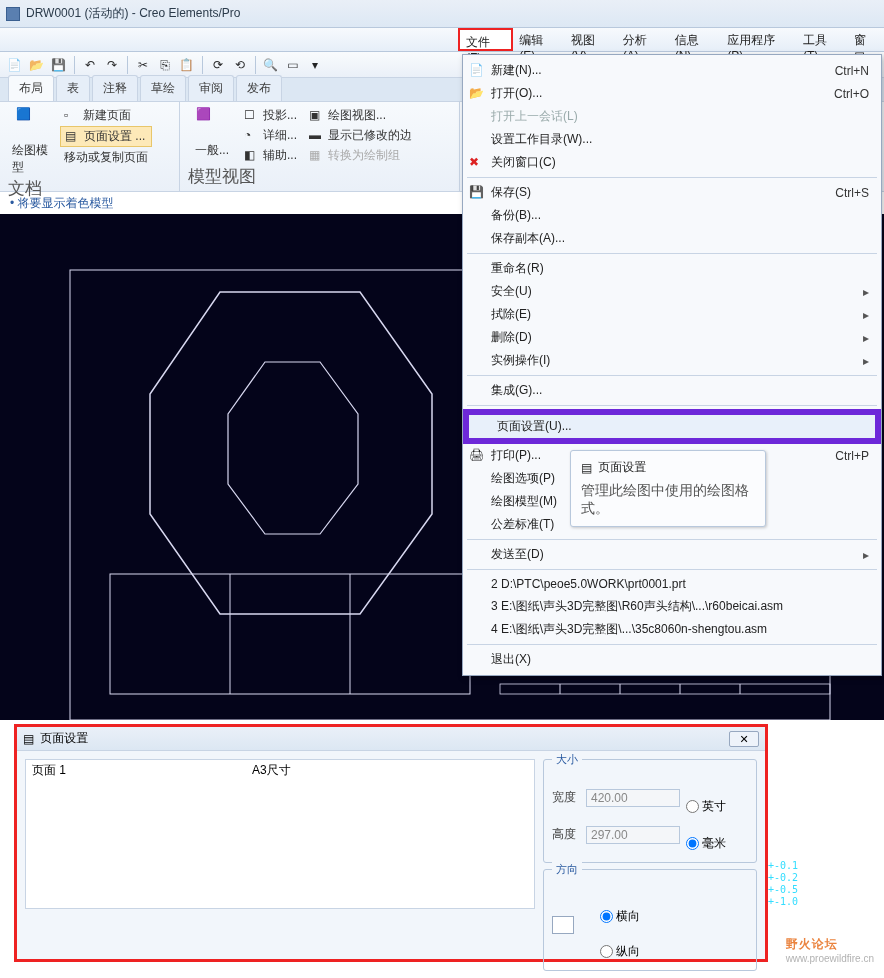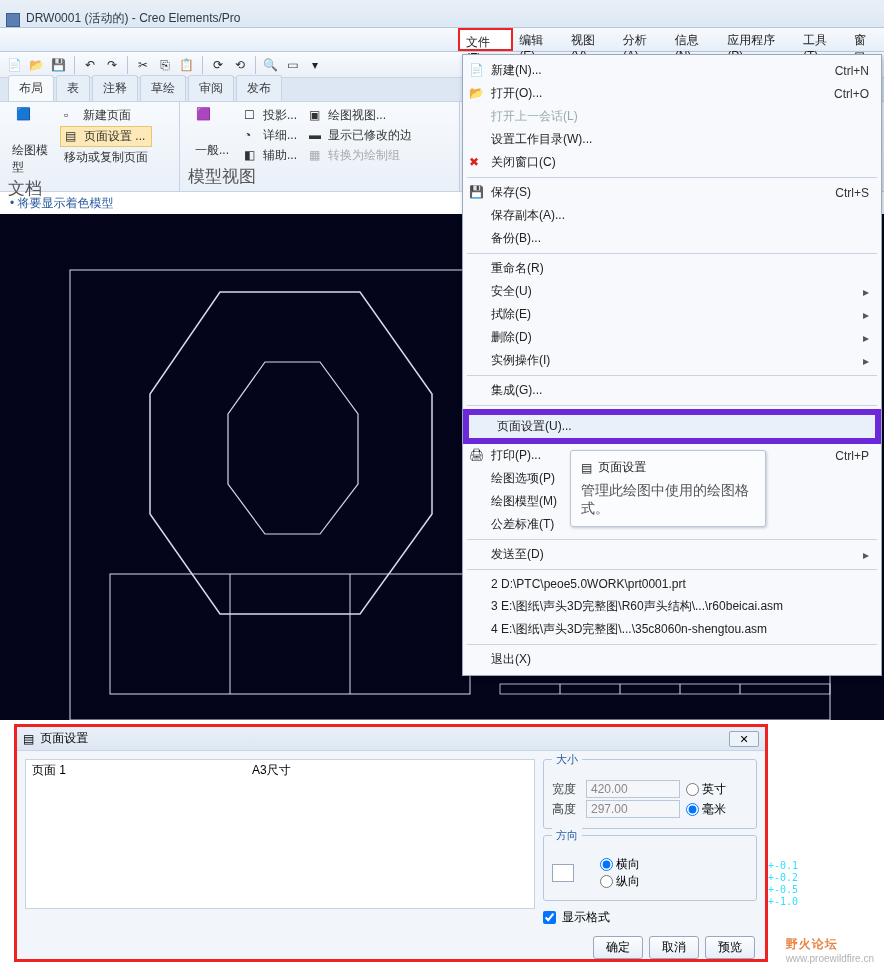--- a/index.html
+++ b/index.html
@@ -1,17 +1,17 @@
 <!DOCTYPE html>
 <html><head>
 <meta charset="utf-8">
 <style>
 * { margin:0; padding:0; box-sizing:border-box; font-family:"Microsoft YaHei","Segoe UI",sans-serif; font-size:12px; }
 body { background:#fff; width:884px; height:978px; overflow:hidden; position:relative; }
-.titlebar { height:28px; background:linear-gradient(#e9eff7,#dde8f4); border-bottom:1px solid #b8c8dc; display:flex; align-items:flex-end; padding:0 6px; gap:6px; }
+.titlebar { height:28px; background:linear-gradient(#e9eff7,#dde8f4); border-bottom:1px solid #b8c8dc; display:flex; align-items:center; padding:0 6px; gap:6px; }
 .titlebar .ticon { width:14px; height:14px; background:#5a7fb0; border:1px solid #3a5f90; }
 .titlebar .title { color:#2a3a4a; }
 .menubar { height:24px; background:linear-gradient(#f7fafd,#e6eef8); border-bottom:1px solid #b8c8dc; display:flex; align-items:stretch; padding-left:458px; }
 .menubar .mitem { padding:4px 6px; color:#222; cursor:default; }
 .menubar .mitem.active { border:2px solid #e22; background:#fff; }
 .toolbar { height:26px; background:linear-gradient(#f9fbfd,#eaf0f8); border-bottom:1px solid #c8d4e4; display:flex; align-items:center; gap:4px; padding:0 6px; }
 .tbtn { width:18px; height:18px; display:inline-flex; align-items:center; justify-content:center; opacity:.85; }
 .sep { width:1px; height:18px; background:#b8c8dc; margin:0 2px; }
 .tabstrip { height:24px; background:#dce7f3; display:flex; align-items:flex-end; padding-left:8px; gap:2px; border-bottom:1px solid #c8d4e4; }
 .tab { padding:4px 10px; background:#e6eef8; border:1px solid #c8d4e4; border-bottom:none; border-radius:3px 3px 0 0; color:#404040; }
@@ -50,21 +50,21 @@
 .dtable .th:first-child { width:220px; }
 .dtable .trow { display:flex; }
 .dtable .td { padding:2px 6px; }
 .dtable .td:first-child { width:220px; }
 .dside { width:214px; display:flex; flex-direction:column; gap:6px; }
 .fieldset { border:1px solid #b8c8dc; border-radius:3px; padding:18px 8px 8px; position:relative; }
 .fieldset .legend { position:absolute; top:-8px; left:8px; background:#f2f6fb; padding:0 4px; color:#2a5aa0; font-size:11px; }
 .frow { display:flex; align-items:center; gap:6px; margin:2px 0; }
 .frow label { width:28px; color:#444; }
 .frow input[type=text] { width:94px; padding:1px 4px; border:1px solid #b8c8dc; background:#f4f6f9; color:#888; }
-.radio { display:flex; align-items:center; gap:3px; }
+.radio { display:flex; align-items:center; gap:3px;margin-top:18px; }
 .dfoot { display:flex; justify-content:flex-end; gap:6px; padding:0 10px 6px; }
 .btn { padding:2px 12px; border:1px solid #97a8c0; background:linear-gradient(#fdfefe,#e6eef8); border-radius:3px; }
 .watermark { position:absolute; right:10px; bottom:14px; color:#e8762a; font-size:18px; font-weight:bold; opacity:.9; letter-spacing:1px; text-shadow:0 0 2px #fff; }
 .watermark .sub { display:block; font-size:10px; color:#aaa; letter-spacing:0; font-weight:normal; }
 .coord { position:absolute; right:86px; bottom:70px; color:#3df; font-size:10px; font-family:monospace; line-height:1.2; white-space:pre; }
 </style>
 </head>
 <body>
 
 <div class="titlebar">
@@ -213,24 +213,24 @@
       <span class="ricon" style="color:#d22">✖</span>
       <span>关闭窗口(C)</span>
     </div>
   <div class="dsep"></div>
   <div class="row">
       <span class="ricon">💾</span>
       <span>保存(S)</span>
       <span class="shortcut">Ctrl+S</span>
     </div>
   <div class="row">
+      <span>备份(B)...</span>
+    </div>
+  <div class="row">
       <span>保存副本(A)...</span>
-    </div>
-  <div class="row">
-      <span>备份(B)...</span>
     </div>
   <div class="dsep"></div>
   <div class="row">
       <span>重命名(R)</span>
     </div>
   <div class="row">
       <span>安全(U)</span>
       <span class="sub">▸</span>
     </div>
   <div class="row">

